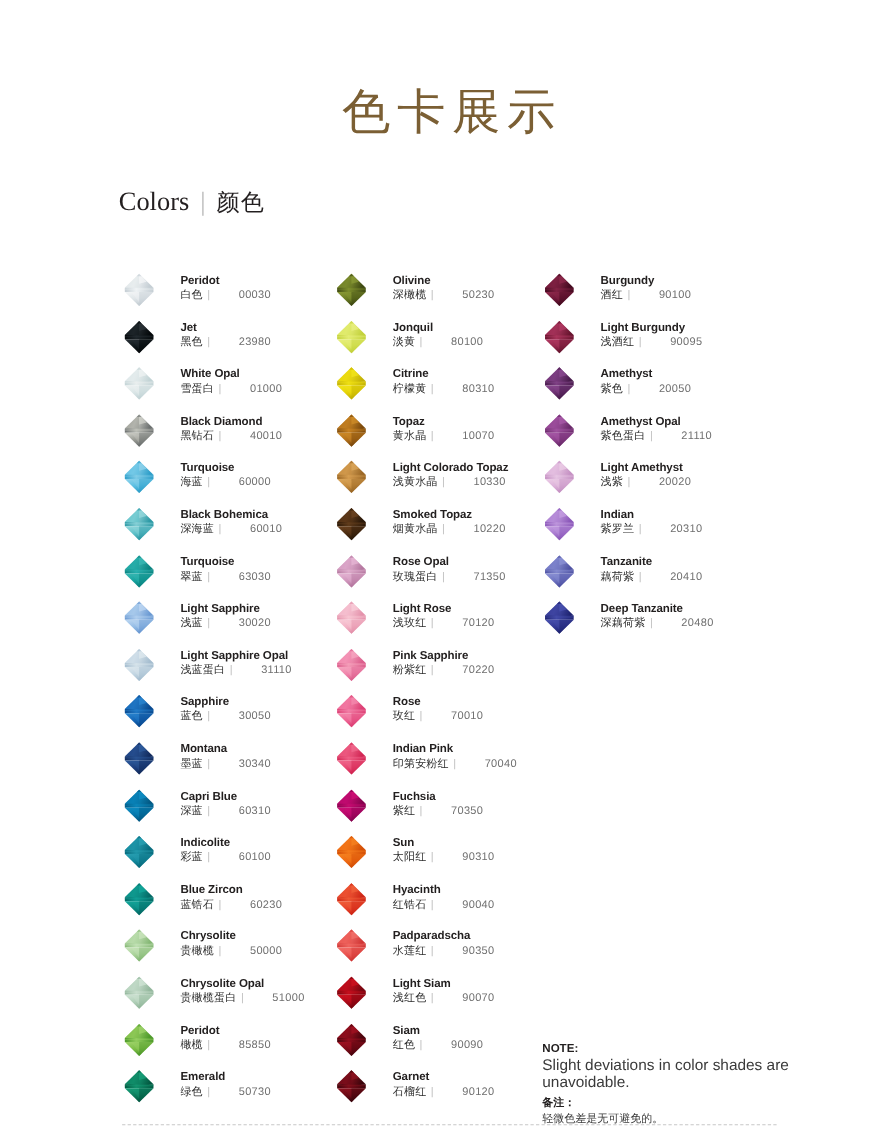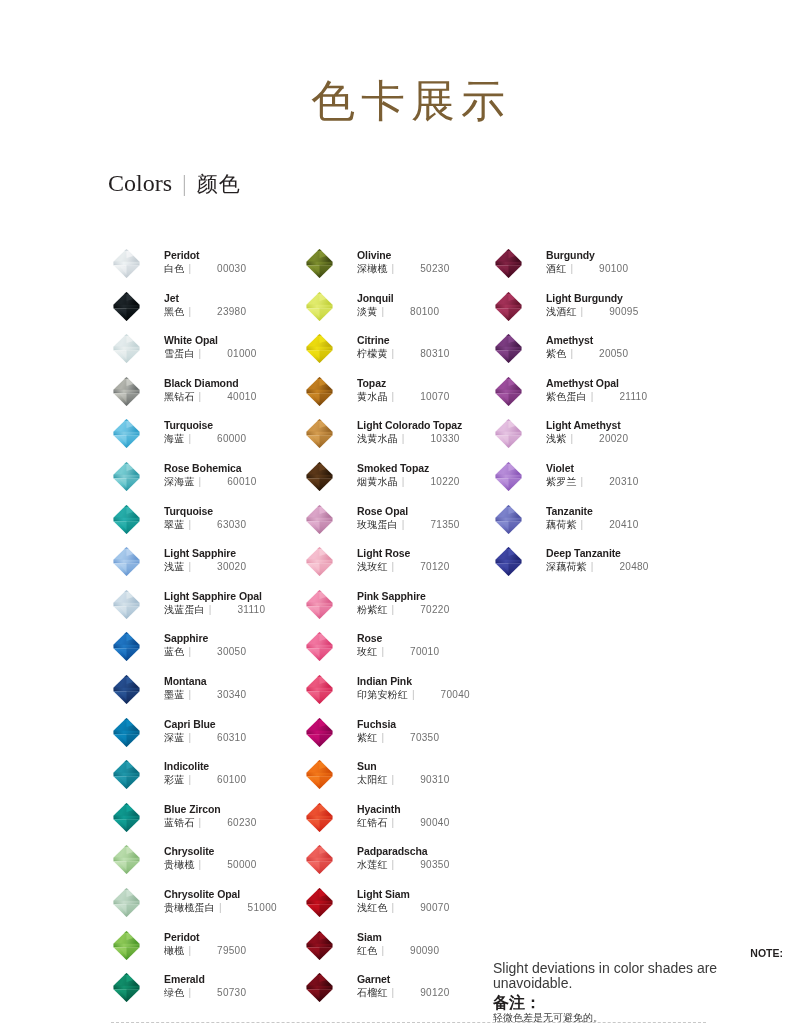--- a/index.html
+++ b/index.html
@@ -44,23 +44,23 @@
     letter-spacing:-0.1px;line-height:13px;
     font-family:"Liberation Sans","DejaVu Sans",sans-serif;
   }
   .sub{font-size:10px;line-height:14px;color:#2b2b2b;}
   .sub .cn{letter-spacing:0.2px;}
   .sub .bar{color:#c0c0c0;padding:0 4px;}
   .sub .code{color:#6f6f6f;letter-spacing:0.3px;padding-left:22px;}
 
   
   .note{position:absolute;left:477px;top:946px;width:290px;}
-  .note-title{font-size:10.5px;font-weight:700;color:#221f1f;line-height:15px;text-align:right;}
+  .note-title{font-size:10.5px;font-weight:700;color:#221f1f;line-height:15px;}
   .note-en{font-size:14px;color:#3a3a3a;line-height:15px;}
-  .note-cn-title{font-size:16px;font-weight:700;color:#221f1f;line-height:16px;padding-top:4px;}
+  .note-cn-title{font-size:10px;font-weight:700;color:#221f1f;line-height:16px;padding-top:4px;}
   .note-cn{font-size:10px;color:#3a3a3a;line-height:14px;}
 
   .rule{
     position:absolute;left:95px;top:1022px;width:595px;height:0;
     border-top:1px dashed #c8c8c8;
   }
 </style>
 </head>
 <body>
 
@@ -285,21 +285,21 @@
               <polygon points="8,44 92,44 92,56 8,56" fill="url(#g0_5b)"></polygon>
               <polygon points="8,46 92,46 92,50 8,50" fill="#96d8dc" opacity="0.35"></polygon>
               <polygon points="8,56 92,56 50,97" fill="url(#g0_5c)"></polygon>
               <polygon points="50,56 92,56 50,97" fill="#2e9aa6" opacity="0.45"></polygon>
               <polygon points="28,58 50,62 50,86" fill="#96d8dc" opacity="0.30"></polygon>
               <polygon points="50,3 57,10 43,10" fill="#2e9aa6" opacity="0.65"></polygon>
               <polygon points="50,97 57,89 43,89" fill="#2e9aa6" opacity="0.5"></polygon>
             </svg>
           </div>
           <div class="labels">
-            <div class="en">Rose Bohemica</div>
+            <div class="en">Black Bohemica</div>
             <div class="sub"><span class="cn">深海蓝</span><span class="bar">|</span><span class="code">60010</span></div>
           </div>
         </div>
         <div class="item">
           <div class="bead">
             <svg viewBox="0 0 100 100" xmlns="http://www.w3.org/2000/svg">
               <defs>
                 <linearGradient id="g0_6a" x1="0" y1="0" x2="1" y2="0.25">
                   <stop offset="0%" stop-color="#17a39f"></stop>
                   <stop offset="45%" stop-color="#39b8b4"></stop>
@@ -693,21 +693,21 @@
               <polygon points="8,46 92,46 92,50 8,50" fill="#9ed36a" opacity="0.35"></polygon>
               <polygon points="8,56 92,56 50,97" fill="url(#g0_16c)"></polygon>
               <polygon points="50,56 92,56 50,97" fill="#4f9a2b" opacity="0.45"></polygon>
               <polygon points="28,58 50,62 50,86" fill="#9ed36a" opacity="0.30"></polygon>
               <polygon points="50,3 57,10 43,10" fill="#4f9a2b" opacity="0.65"></polygon>
               <polygon points="50,97 57,89 43,89" fill="#4f9a2b" opacity="0.5"></polygon>
             </svg>
           </div>
           <div class="labels">
             <div class="en">Peridot</div>
-            <div class="sub"><span class="cn">橄榄</span><span class="bar">|</span><span class="code">79500</span></div>
+            <div class="sub"><span class="cn">橄榄</span><span class="bar">|</span><span class="code">85850</span></div>
           </div>
         </div>
         <div class="item">
           <div class="bead">
             <svg viewBox="0 0 100 100" xmlns="http://www.w3.org/2000/svg">
               <defs>
                 <linearGradient id="g0_17a" x1="0" y1="0" x2="1" y2="0.25">
                   <stop offset="0%" stop-color="#0b7d5c"></stop>
                   <stop offset="45%" stop-color="#18a079"></stop>
                   <stop offset="100%" stop-color="#035a42"></stop>
@@ -1621,21 +1621,21 @@
               <polygon points="8,44 92,44 92,56 8,56" fill="url(#g2_5b)"></polygon>
               <polygon points="8,46 92,46 92,50 8,50" fill="#c49ee0" opacity="0.35"></polygon>
               <polygon points="8,56 92,56 50,97" fill="url(#g2_5c)"></polygon>
               <polygon points="50,56 92,56 50,97" fill="#8c59ba" opacity="0.45"></polygon>
               <polygon points="28,58 50,62 50,86" fill="#c49ee0" opacity="0.30"></polygon>
               <polygon points="50,3 57,10 43,10" fill="#8c59ba" opacity="0.65"></polygon>
               <polygon points="50,97 57,89 43,89" fill="#8c59ba" opacity="0.5"></polygon>
             </svg>
           </div>
           <div class="labels">
-            <div class="en">Violet</div>
+            <div class="en">Indian</div>
             <div class="sub"><span class="cn">紫罗兰</span><span class="bar">|</span><span class="code">20310</span></div>
           </div>
         </div>
         <div class="item">
           <div class="bead">
             <svg viewBox="0 0 100 100" xmlns="http://www.w3.org/2000/svg">
               <defs>
                 <linearGradient id="g2_6a" x1="0" y1="0" x2="1" y2="0.25">
                   <stop offset="0%" stop-color="#6f74c2"></stop>
                   <stop offset="45%" stop-color="#8b92d4"></stop>

